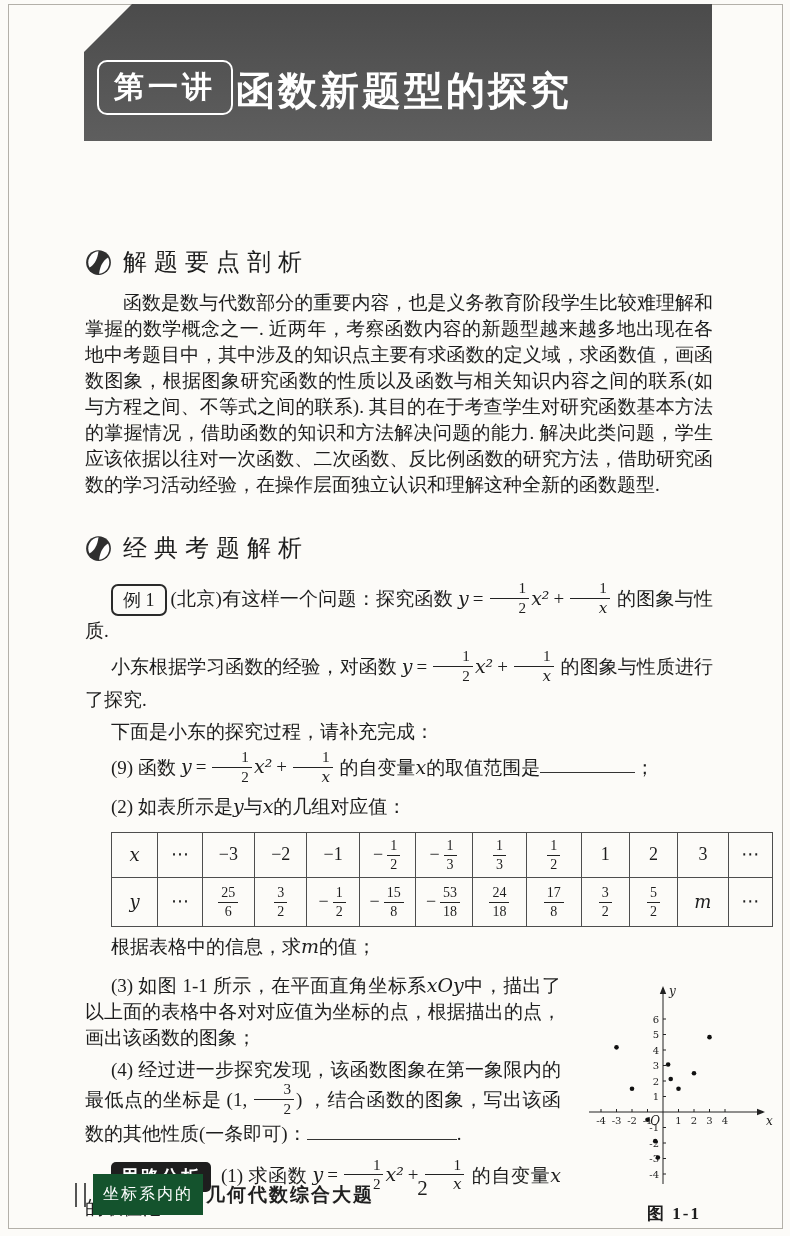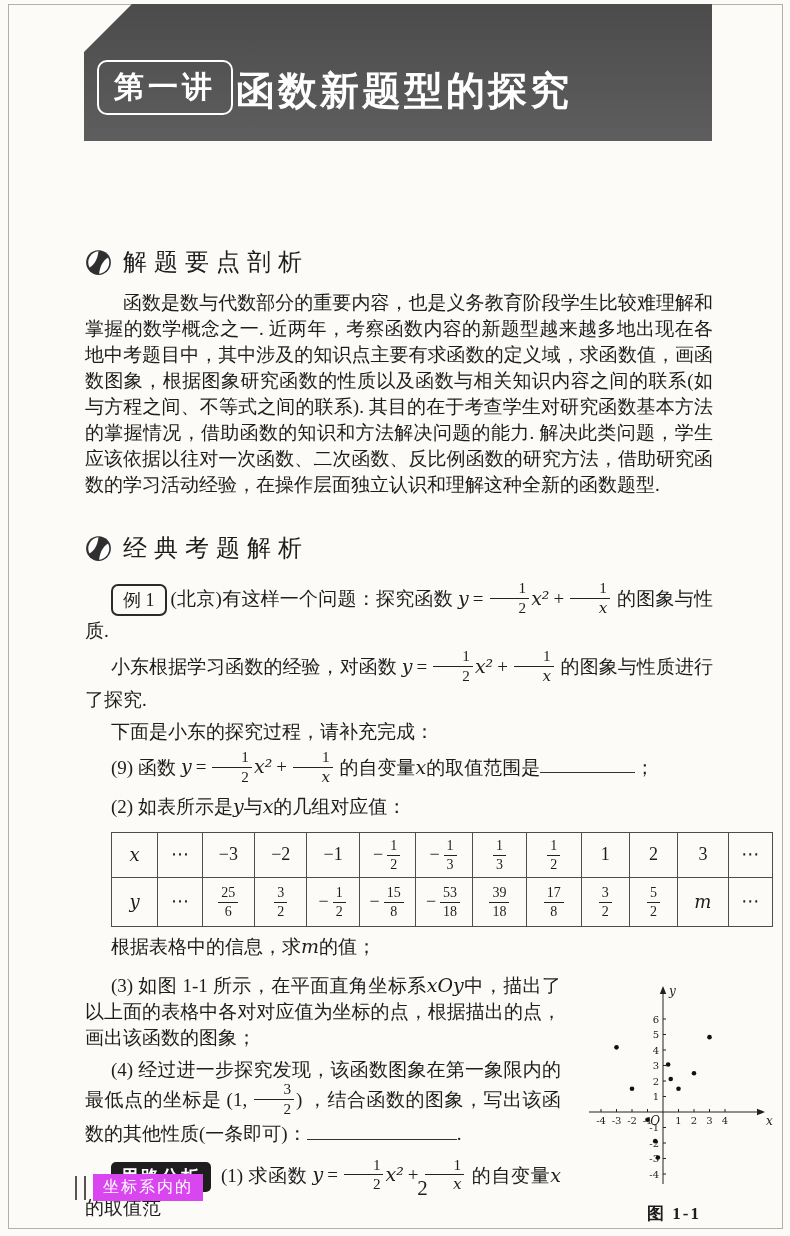--- a/index.html
+++ b/index.html
@@ -56,21 +56,21 @@
   .fig-caption{font-size:17px;font-weight:700;margin-top:2px;letter-spacing:2px}
   .fig-svg text{font-family:"DejaVu Serif",serif;fill:#1c1c1c}
   .fig-svg .tk{font-size:10px}
   .fig-svg .it{font-size:12px;font-style:italic}
   .ax{stroke:#222;stroke-width:1}
 
   
   .footer{position:absolute;left:75px;right:20px;bottom:32px;height:30px;font-family:"Liberation Sans",sans-serif}
   .footer-left{position:absolute;left:0;top:0;display:flex;align-items:center}
   .f-mark{width:7px;height:24px;border-left:2px solid #555;border-right:2px solid #555;margin-right:7px}
-  .f-badge{background:#d946ef;color:#fff;padding:3px 10px;font-size:16px;letter-spacing:2px}
+  .f-badge{background:#14532d;color:#fff;padding:10px 10px;font-size:16px;letter-spacing:2px}
   .f-title{font-size:19px;font-weight:800;letter-spacing:2px;color:#1f1f1f;margin-left:3px}
   .page-num{position:absolute;left:0;right:0;top:2px;text-align:center;font-size:21px;
             font-family:"Liberation Serif",serif}
   .clear{clear:both}
 </style>
 </head>
 <body>
 
 <div class="page">
   <div class="frame"></div>
@@ -270,21 +270,21 @@
                   <span class="neg">−</span>
                   <span class="frac">
                     <span class="num">53</span>
                     <span class="den">18</span>
                   </span>
                 </div>
               </td>
               <td>
                 <div class="cc">
                   <span class="frac">
-                    <span class="num">39</span>
+                    <span class="num">24</span>
                     <span class="den">18</span>
                   </span>
                 </div>
               </td>
               <td>
                 <div class="cc">
                   <span class="frac">
                     <span class="num">17</span>
                     <span class="den">8</span>
                   </span>
@@ -405,16 +405,17 @@
 
         <div class="clear"></div>
       </div>
     </section>
   </main>
 
   <footer class="footer">
     <div class="footer-left">
       <span class="f-mark"></span>
       <span class="f-badge">坐标系内的</span>
+      <span class="f-title">几何代数综合大题</span>
     </div>
     <div class="page-num">2</div>
   </footer>
 </div>
 
 </body></html>

